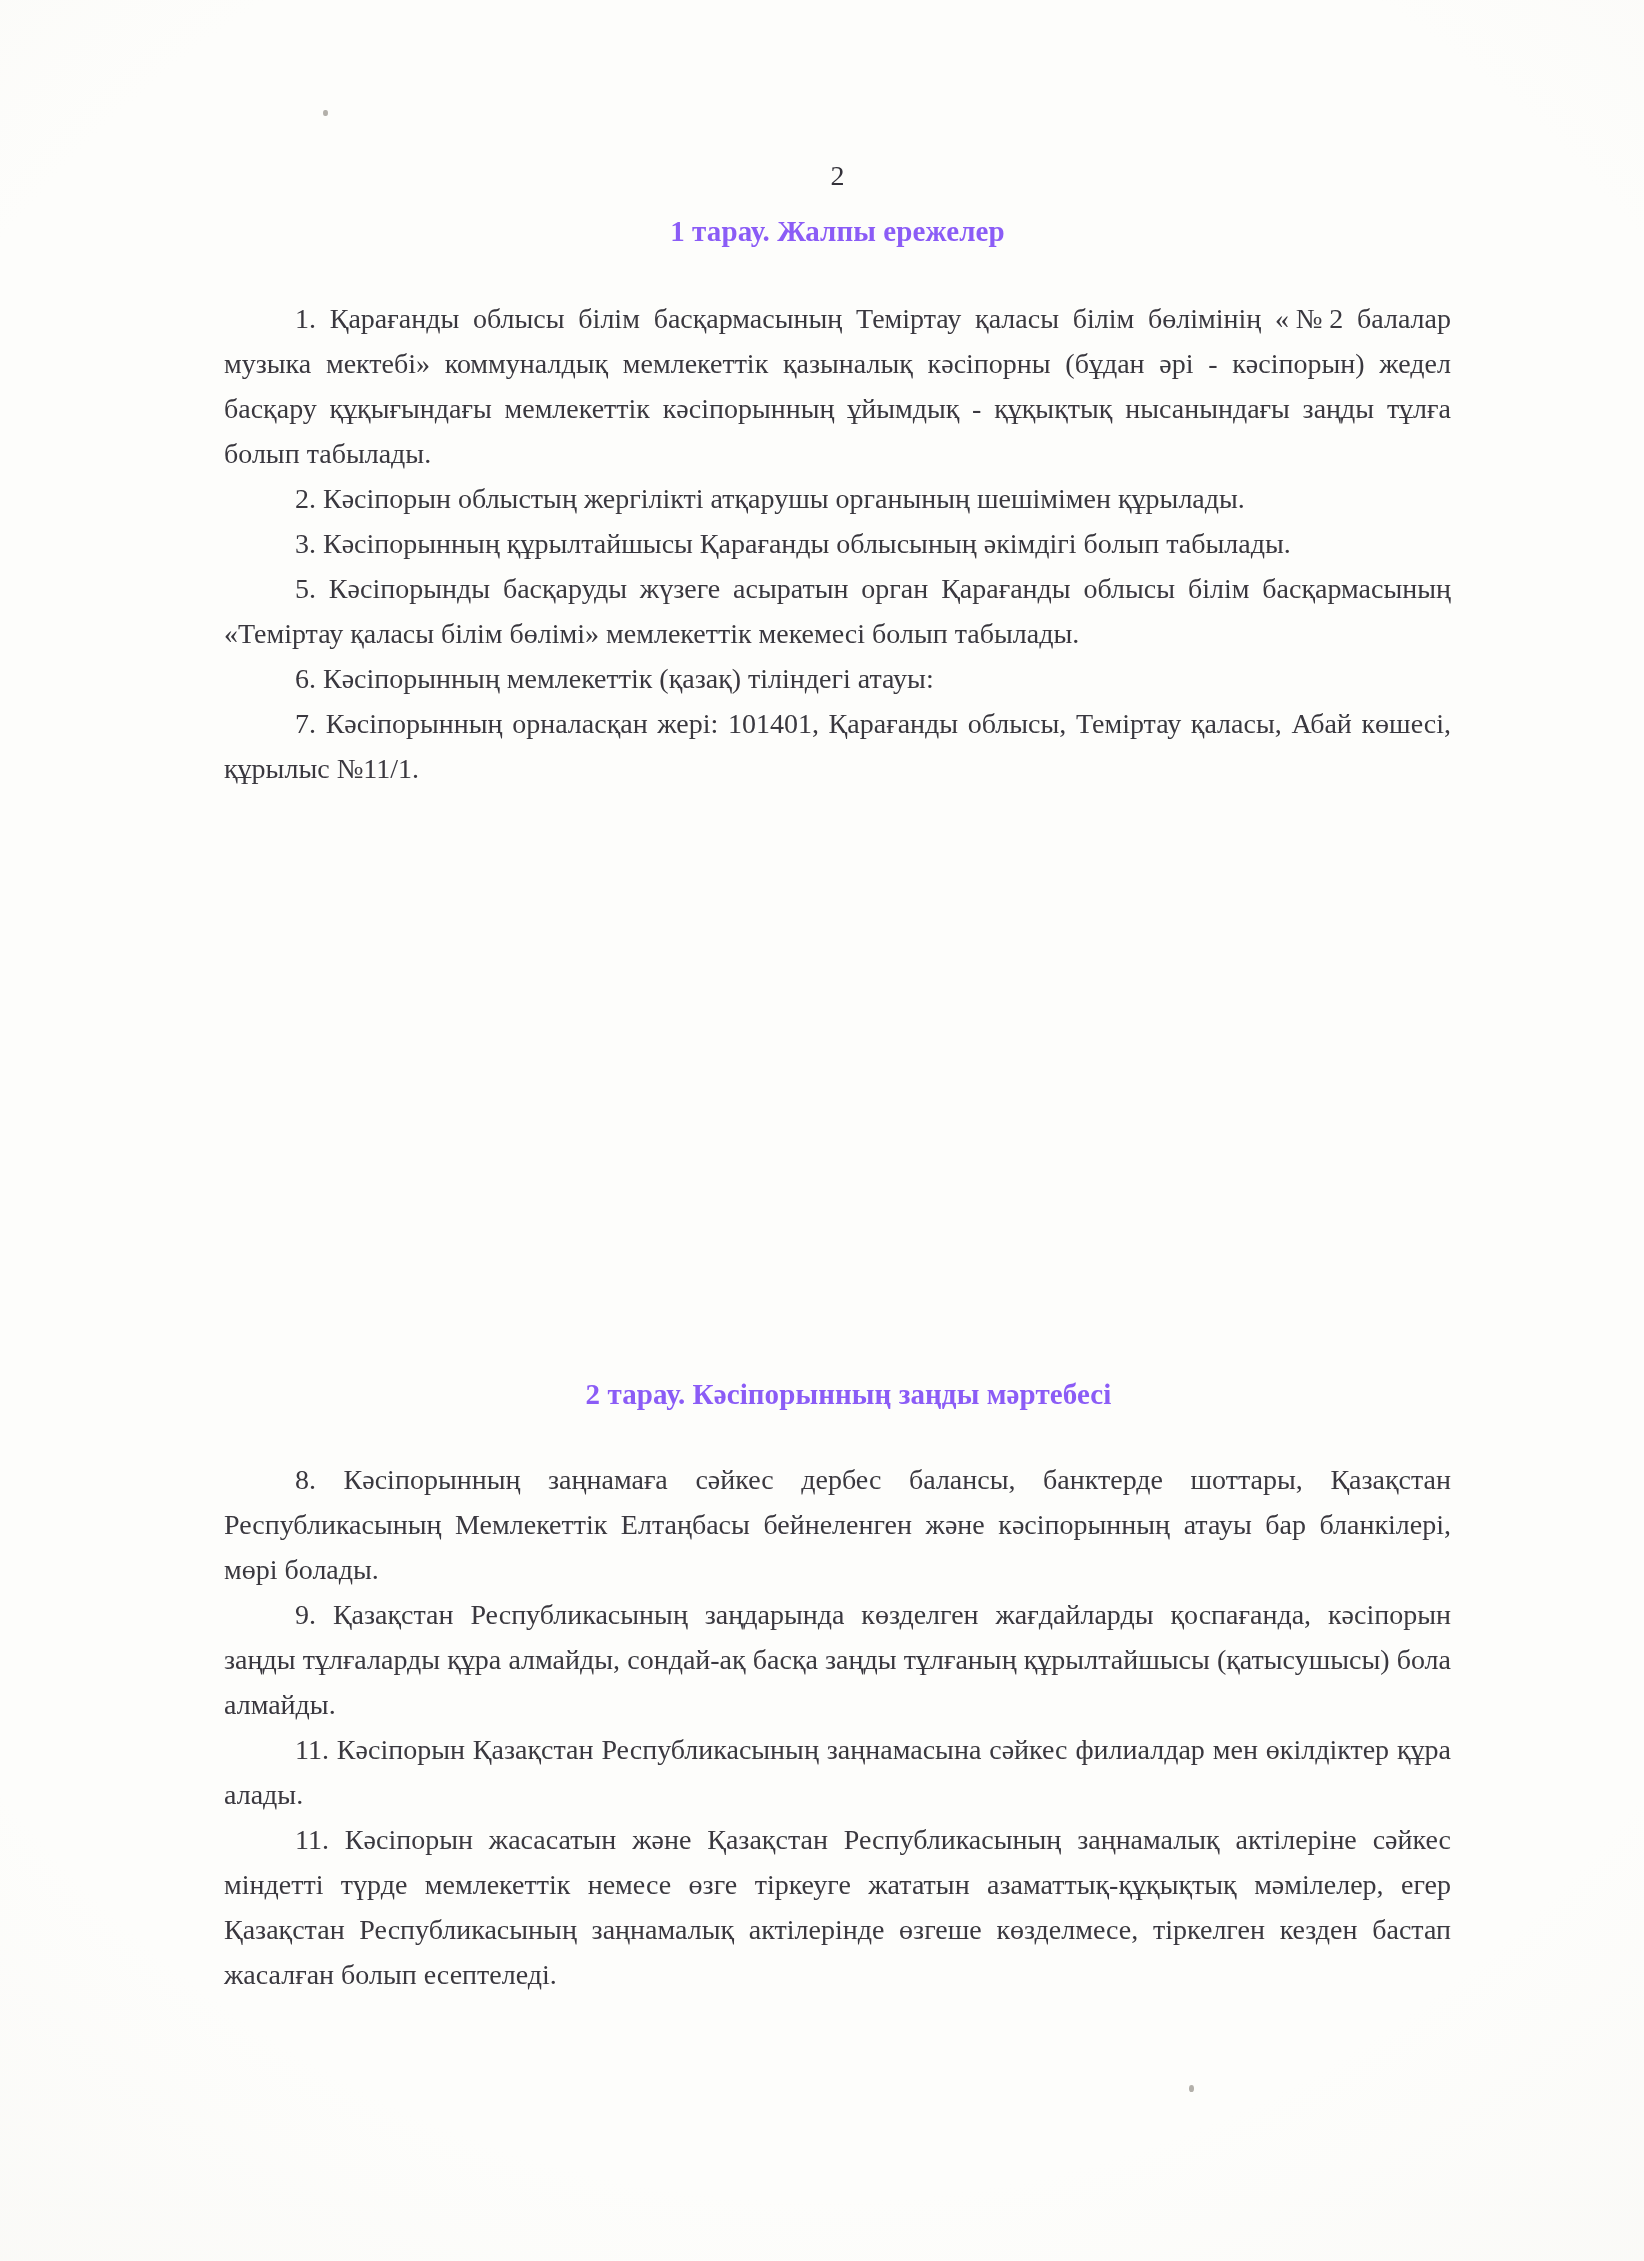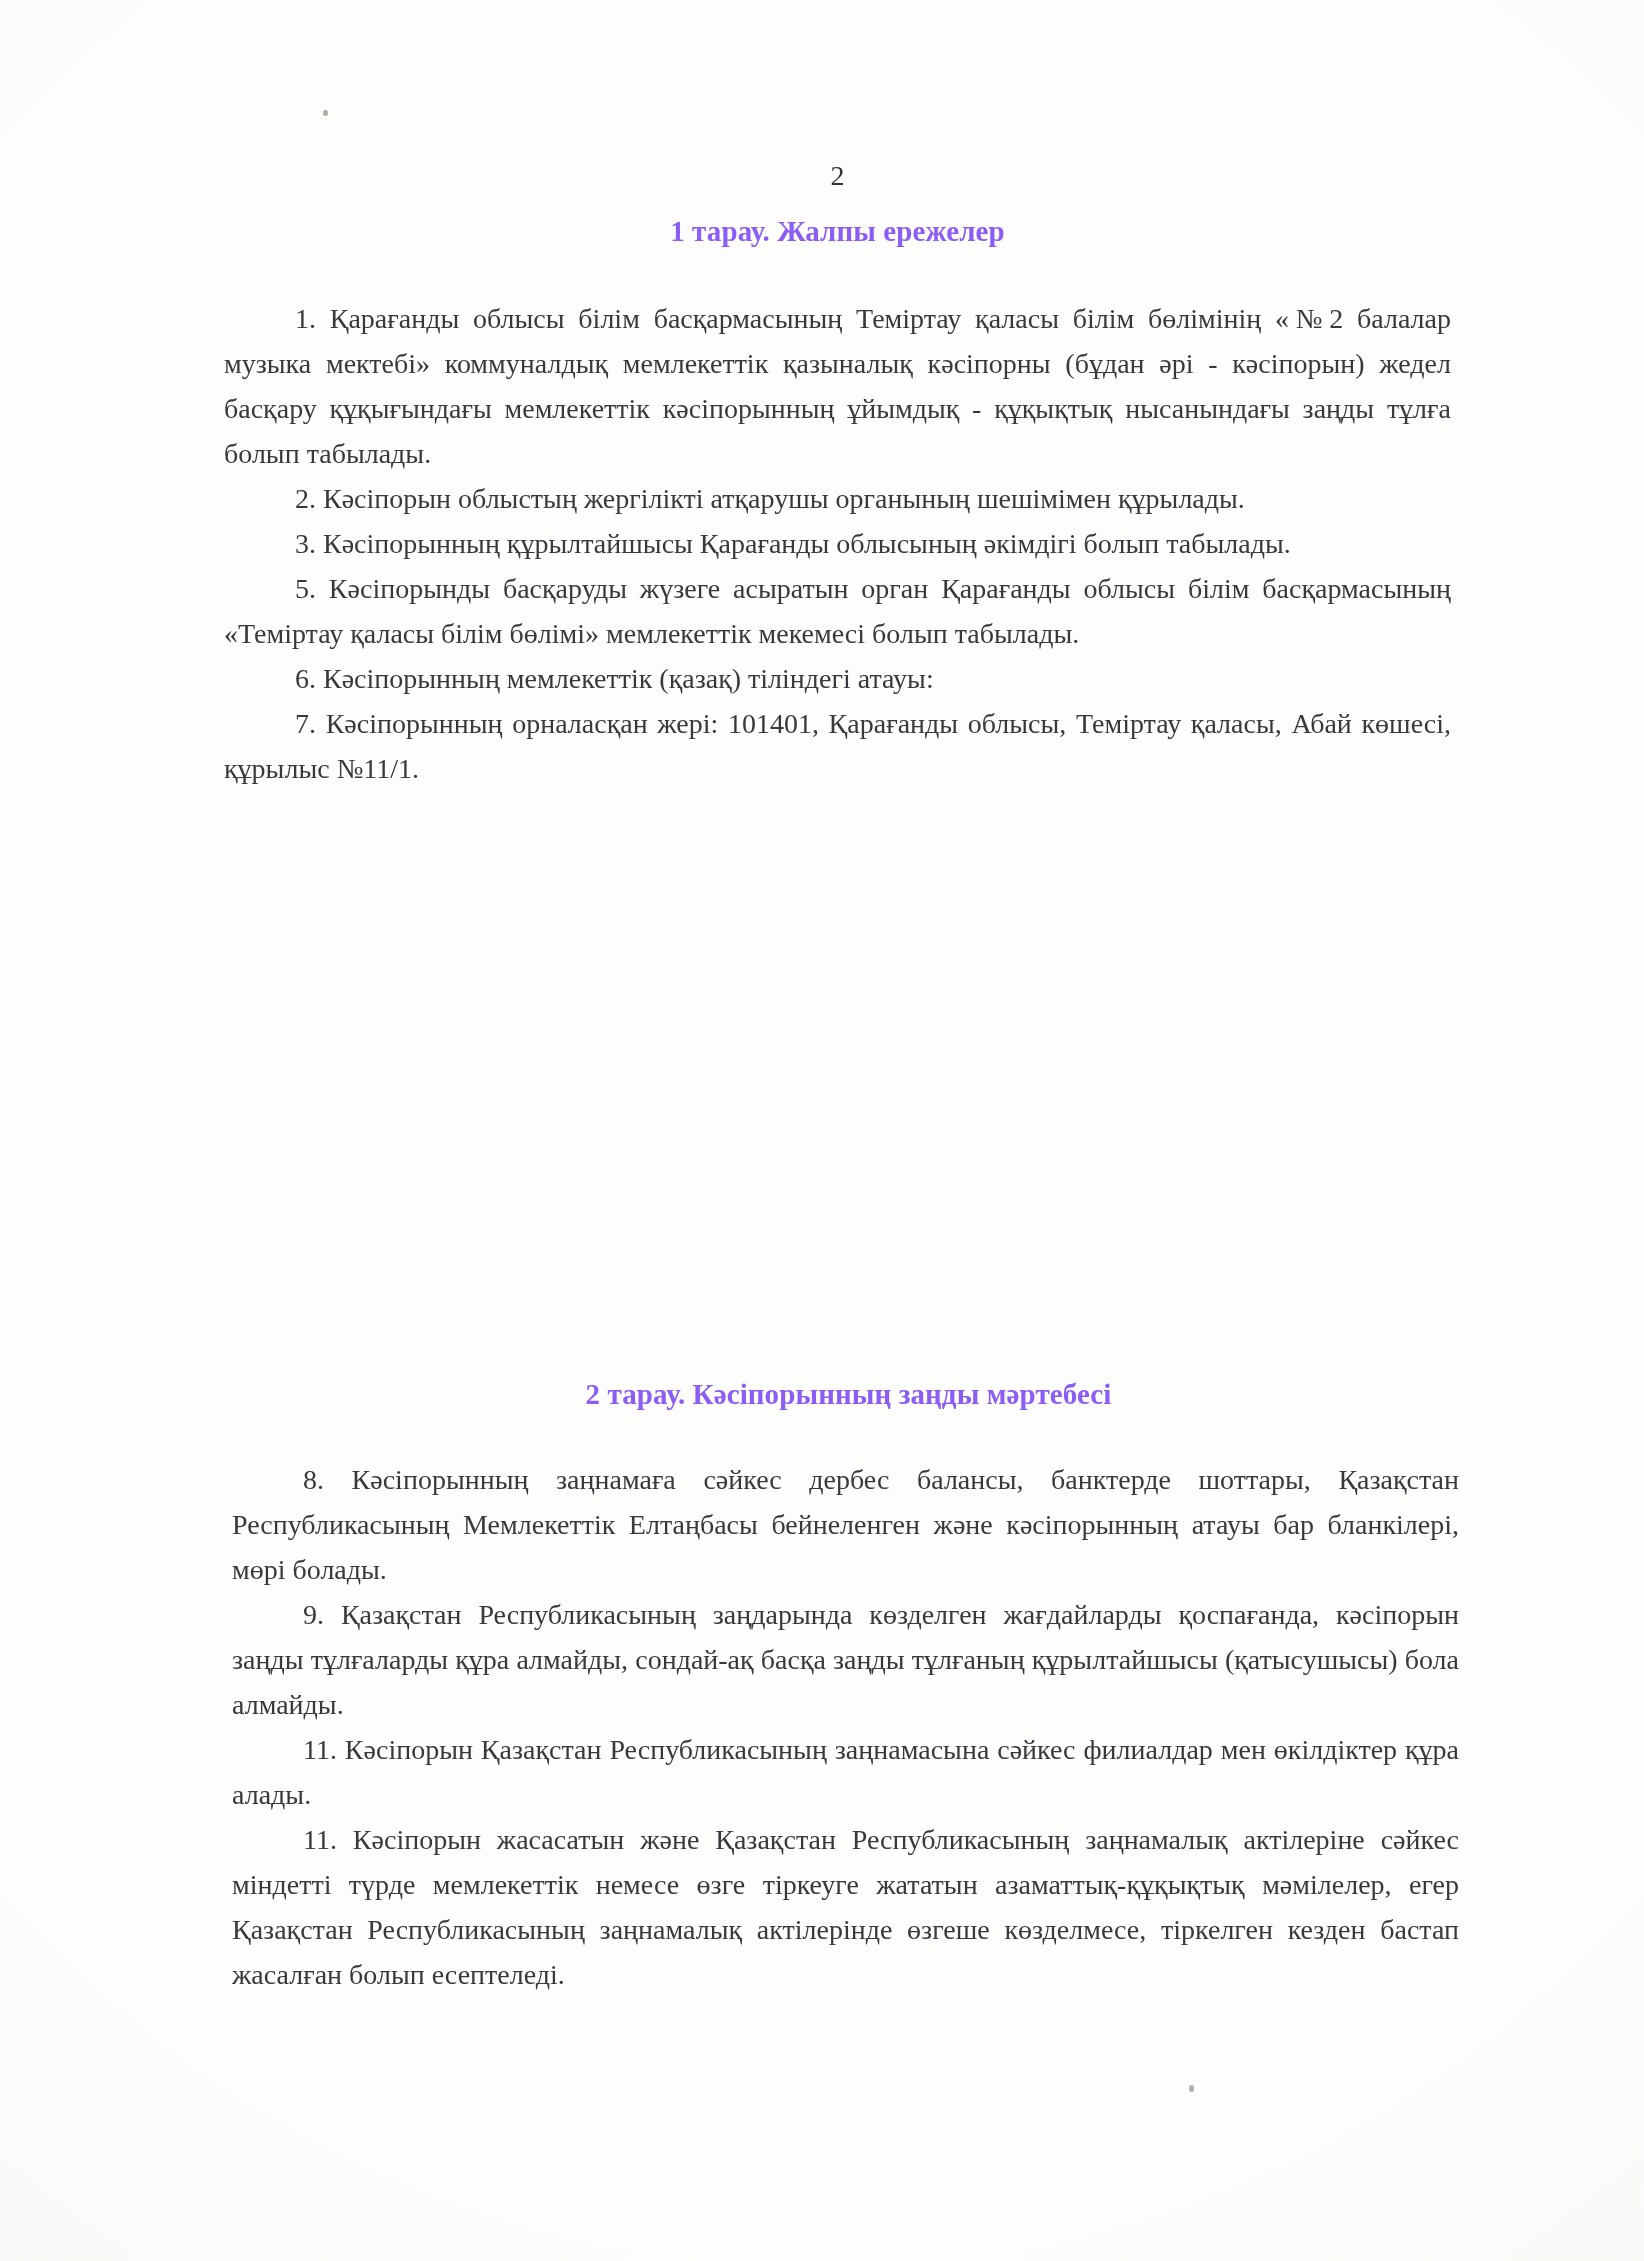--- a/index.html
+++ b/index.html
@@ -68,21 +68,21 @@
     color: #3a383f;
     text-align: justify;
     text-indent: 71px;
     text-justify: inter-word;
     hyphens: none;
   }
   p.last-line-left { text-align-last: left; }
 
   .block-two {
     position: absolute;
-    left: 8px;
+    left: 0;
     top: 1457px;
     width: 1227px;
   }
 
   
   .speck {
     position: absolute;
     background: #9a958f;
     border-radius: 50%;
     opacity: 0.75;

